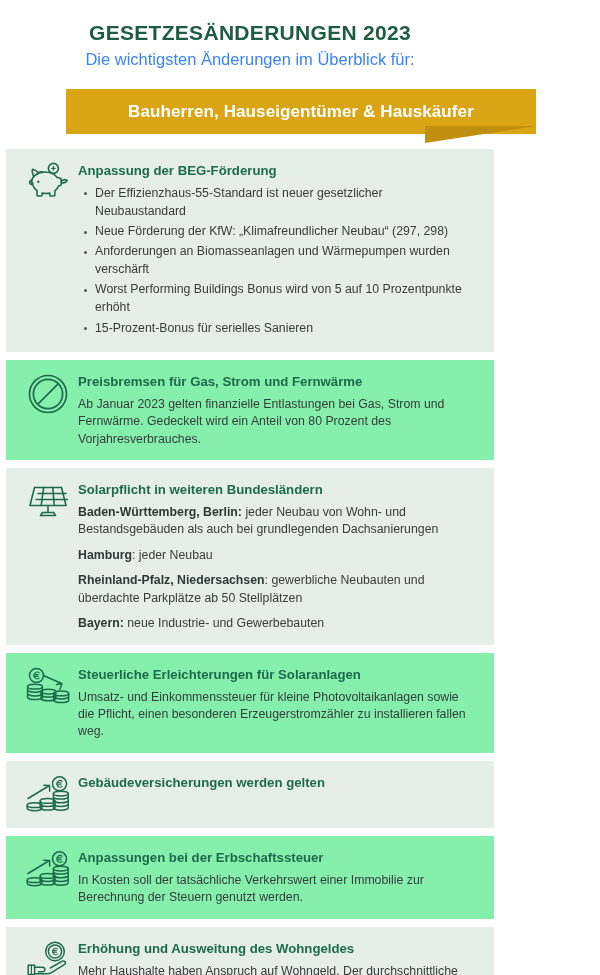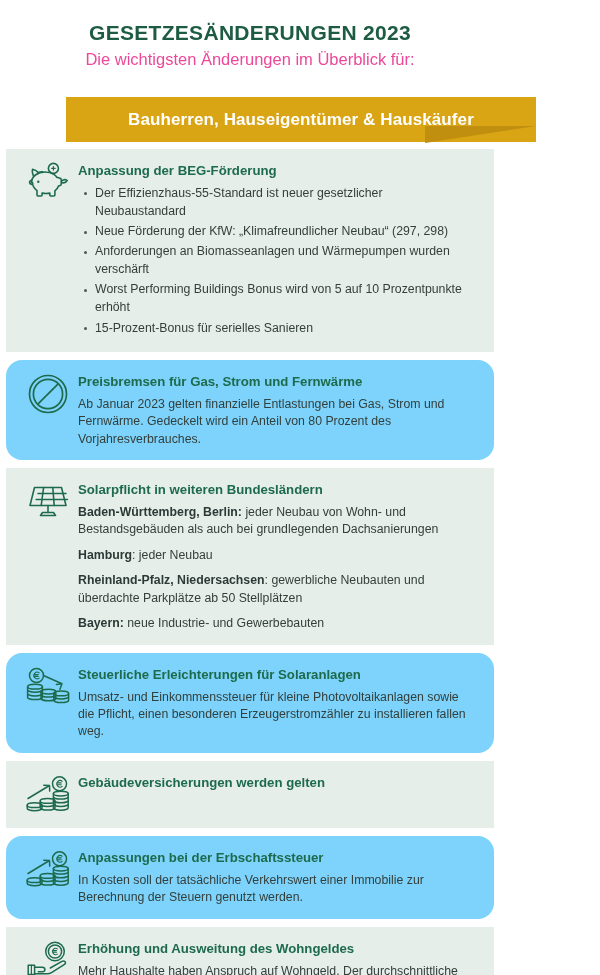--- a/index.html
+++ b/index.html
@@ -32,33 +32,33 @@
     margin: 6px 0 0 0;
     font-size: 21px;
     font-weight: 700;
     letter-spacing: 0.3px;
     color: #1d5c43;
   }
   .header h2 {
     margin: 5px 0 0 0;
     font-size: 16.5px;
     font-weight: 400;
-    color: #ec4899;
+    color: #3b82f6;
   }
 
   
   .ribbon-wrap {
     position: relative;
     margin: 12px 0 0 0;
     height: 62px;
   }
   .ribbon {
     position: absolute;
     left: 66px;
-    top: 16px;
+    top: 8px;
     width: 470px;
     height: 45px;
     background: #d9a514;
     display: flex;
     align-items: center;
     justify-content: center;
   }
   .ribbon-label {
     color: #ffffff;
     font-size: 17px;
@@ -83,21 +83,21 @@
     padding: 0 6px 8px 6px;
   }
   .card {
     display: flex;
     align-items: flex-start;
     padding: 11px 14px 12px 14px;
     margin-bottom: 8px;
     box-sizing: border-box;
   }
   .card.shade-a { background: #e6eeea; }
-  .card.shade-b { background: #7dd3fc; border-radius: 16px; }
+  .card.shade-b { background: #86efac; }
 
   .card-icon {
     flex: 0 0 56px;
     width: 56px;
     display: flex;
     align-items: flex-start;
     justify-content: center;
     padding-top: 2px;
   }
   .card-icon svg { display: block; }

